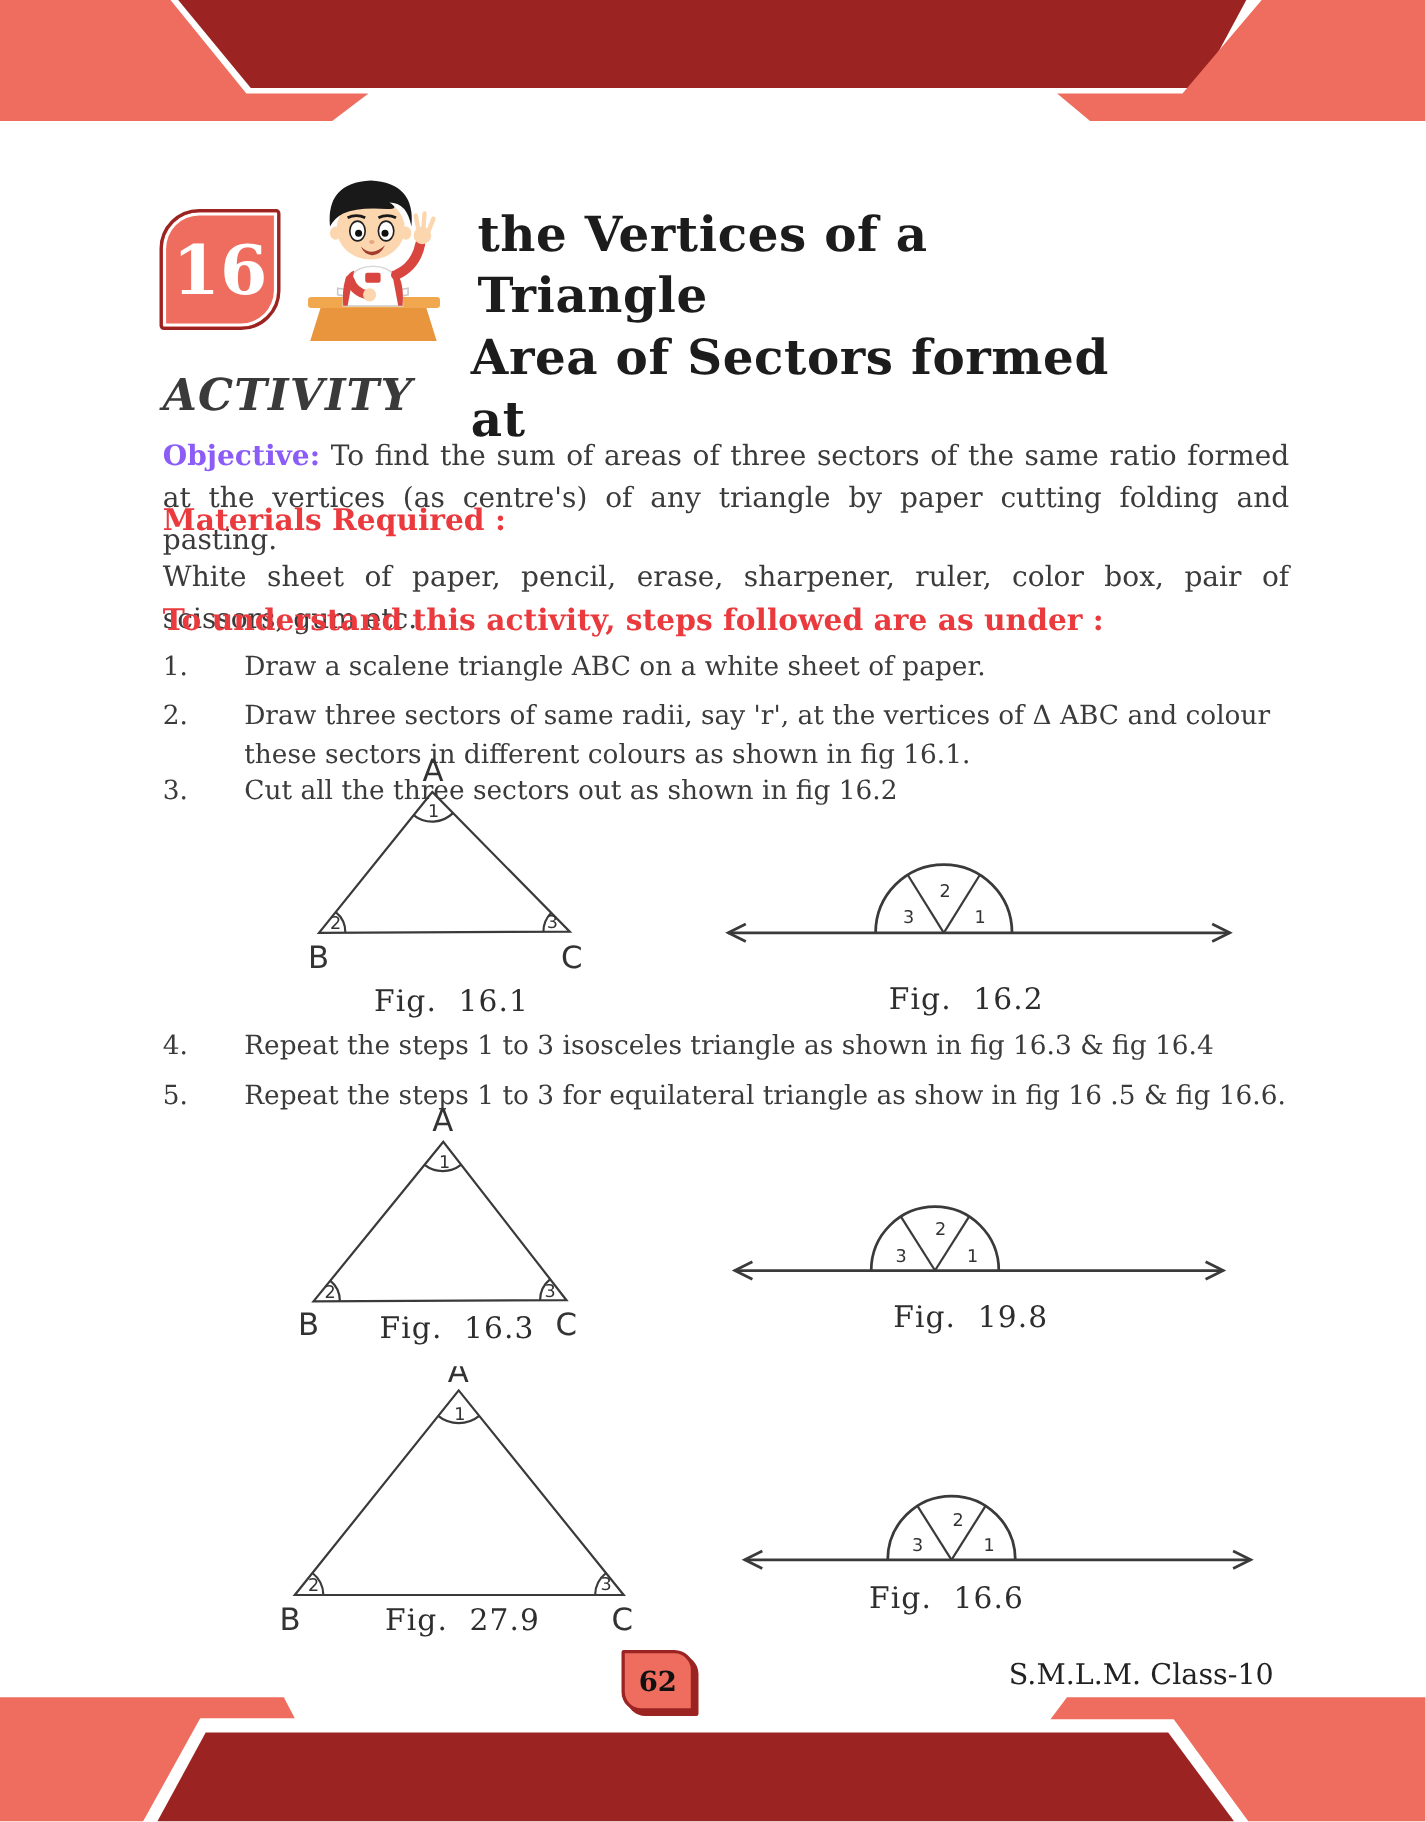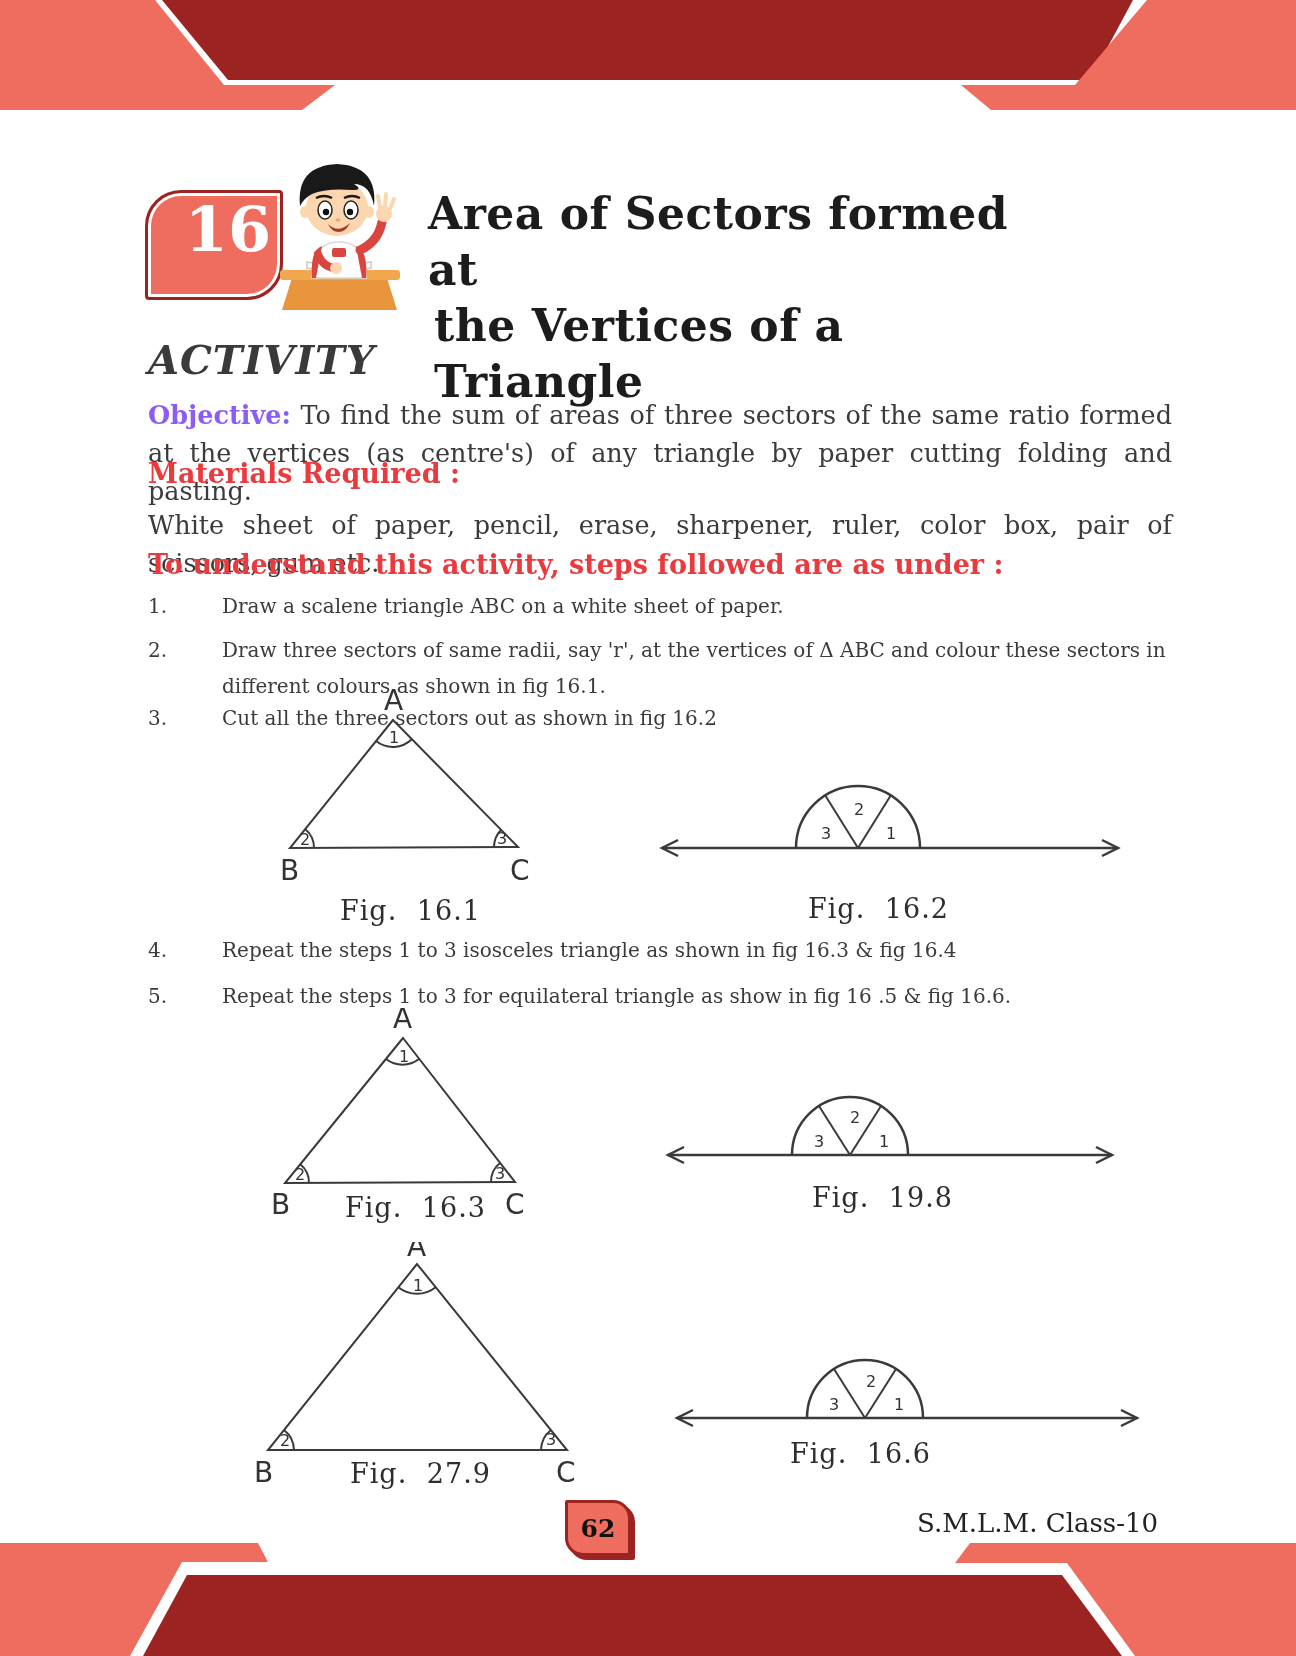--- a/index.html
+++ b/index.html
@@ -7,33 +7,33 @@
        font-family:"DejaVu Serif",serif;color:#3b3b3b;overflow:hidden;}
   .abs{position:absolute;}
   svg{display:block;}
 
   
   .ribbon{left:0;width:1296px;pointer-events:none;}
 
   
   .chapter-badge{left:145px;top:190px;width:104px;height:104px;
     background:#ee6d5e;border:3px solid #9b2423;border-radius:36px 4px 36px 4px;
-    box-shadow:inset 0 0 0 3px #ffffff;display:flex;justify-content:center;padding-left:28px;}
+    box-shadow:inset 0 0 0 3px #ffffff;display:flex;align-items:center;justify-content:center;}
   .chapter-badge span{font-size:62px;font-weight:bold;color:#ffffff;font-family:"DejaVu Serif",serif;}
 
   .title{left:428px;top:186px;width:640px;font-weight:bold;color:#1c1c1c;
     font-size:44px;line-height:56px;letter-spacing:.5px;}
 
   .activity-h{left:148px;top:336px;font-size:40px;font-weight:bold;font-style:italic;color:#3a3a3a;letter-spacing:1px;}
 
   .para{left:148px;width:1024px;font-size:25.5px;line-height:38px;text-align:justify;}
   .red{color:#8b5cf6;font-weight:bold;}
   .red-head{left:148px;font-size:27px;font-weight:bold;color:#ea3a3e;}
 
-  .step{left:148px;width:1030px;font-size:20px;line-height:36px;}
+  .step{left:148px;width:1030px;font-size:24px;line-height:36px;}
   .step .num{display:inline-block;width:74px;}
   .step .txt{display:inline-block;vertical-align:top;width:950px;}
 
   .fig-caption{font-size:27px;color:#2e2e2e;word-spacing:10px;letter-spacing:1px;white-space:nowrap;}
 
   .page-badge{left:565px;top:1500px;width:60px;height:50px;background:#ee6d5e;
     border:3px solid #9b2423;border-radius:2px 18px 2px 18px;box-shadow:4px 4px 0 #9b2423;
     display:flex;align-items:center;justify-content:center;}
   .page-badge span{font-size:25px;font-weight:bold;color:#111;}
   .book-label{right:138px;top:1508px;font-size:26px;color:#222;}
@@ -86,22 +86,22 @@
   <ellipse cx="99" cy="60" rx="7" ry="9" fill="#ffffff" stroke="#222" stroke-width="1.5"></ellipse>
   <circle cx="74" cy="62" r="3.2" fill="#111"></circle>
   <circle cx="98" cy="62" r="3.2" fill="#111"></circle>
   <path d="M64,48 Q72,44 80,48" stroke="#191919" stroke-width="2.5" fill="none"></path>
   <path d="M92,48 Q100,44 108,48" stroke="#191919" stroke-width="2.5" fill="none"></path>
   <path d="M76,74 Q86,84 98,73 Q94,82 86,82 Q79,81 76,74 Z" fill="#a33c2e"></path>
   <ellipse cx="86" cy="70" rx="2.5" ry="1.8" fill="#e8a87f"></ellipse>
 </svg>
 
 <div class="abs title">
+  <div style="margin-left:6px">the Vertices of a Triangle</div>
   <div>Area of Sectors formed at</div>
-  <div style="margin-left:6px">the Vertices of a Triangle</div>
 </div>
 
 <div class="abs activity-h">ACTIVITY</div>
 
 <div class="abs para" style="top:396px"><span class="red">Objective:</span><span> To find the sum of areas of three sectors of the same ratio formed at the vertices (as centre's) of any triangle by paper cutting folding and pasting.</span></div>
 
 <div class="abs red-head" style="top:458px">Materials Required :</div>
 <div class="abs para" style="top:506px">White sheet of paper, pencil, erase, sharpener, ruler, color box, pair of scissors, gum etc.</div>
 
 <div class="abs red-head" style="top:549px">To understand this activity, steps followed are as under :</div>

